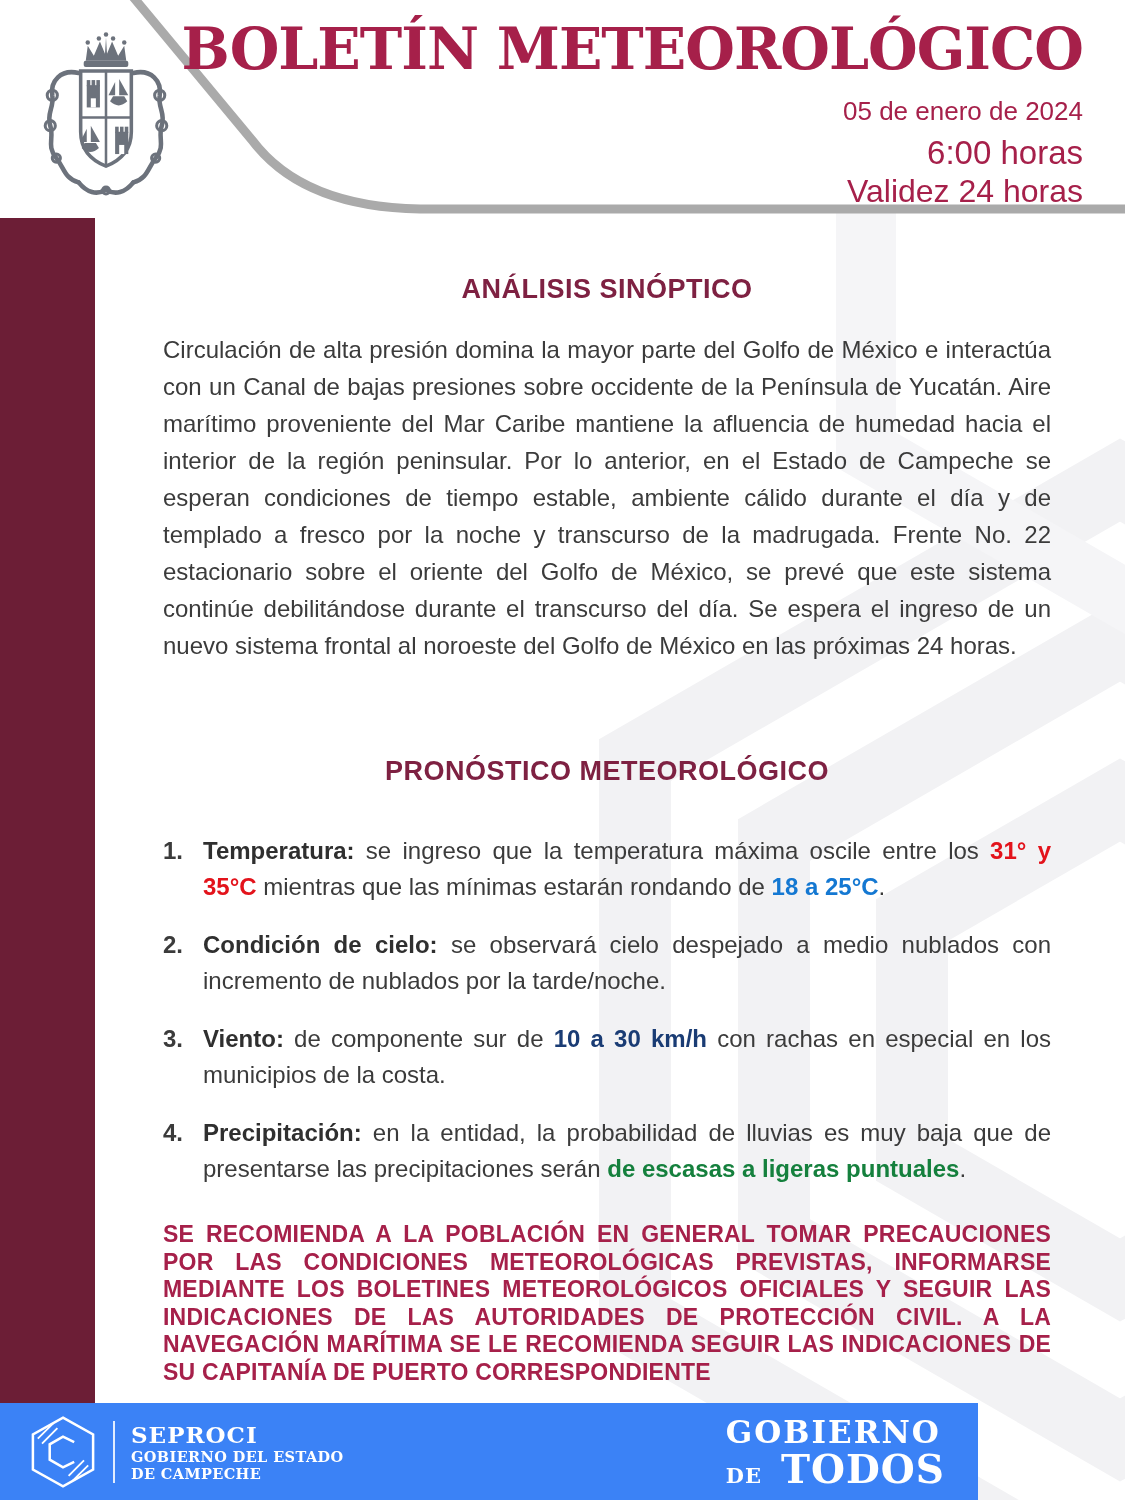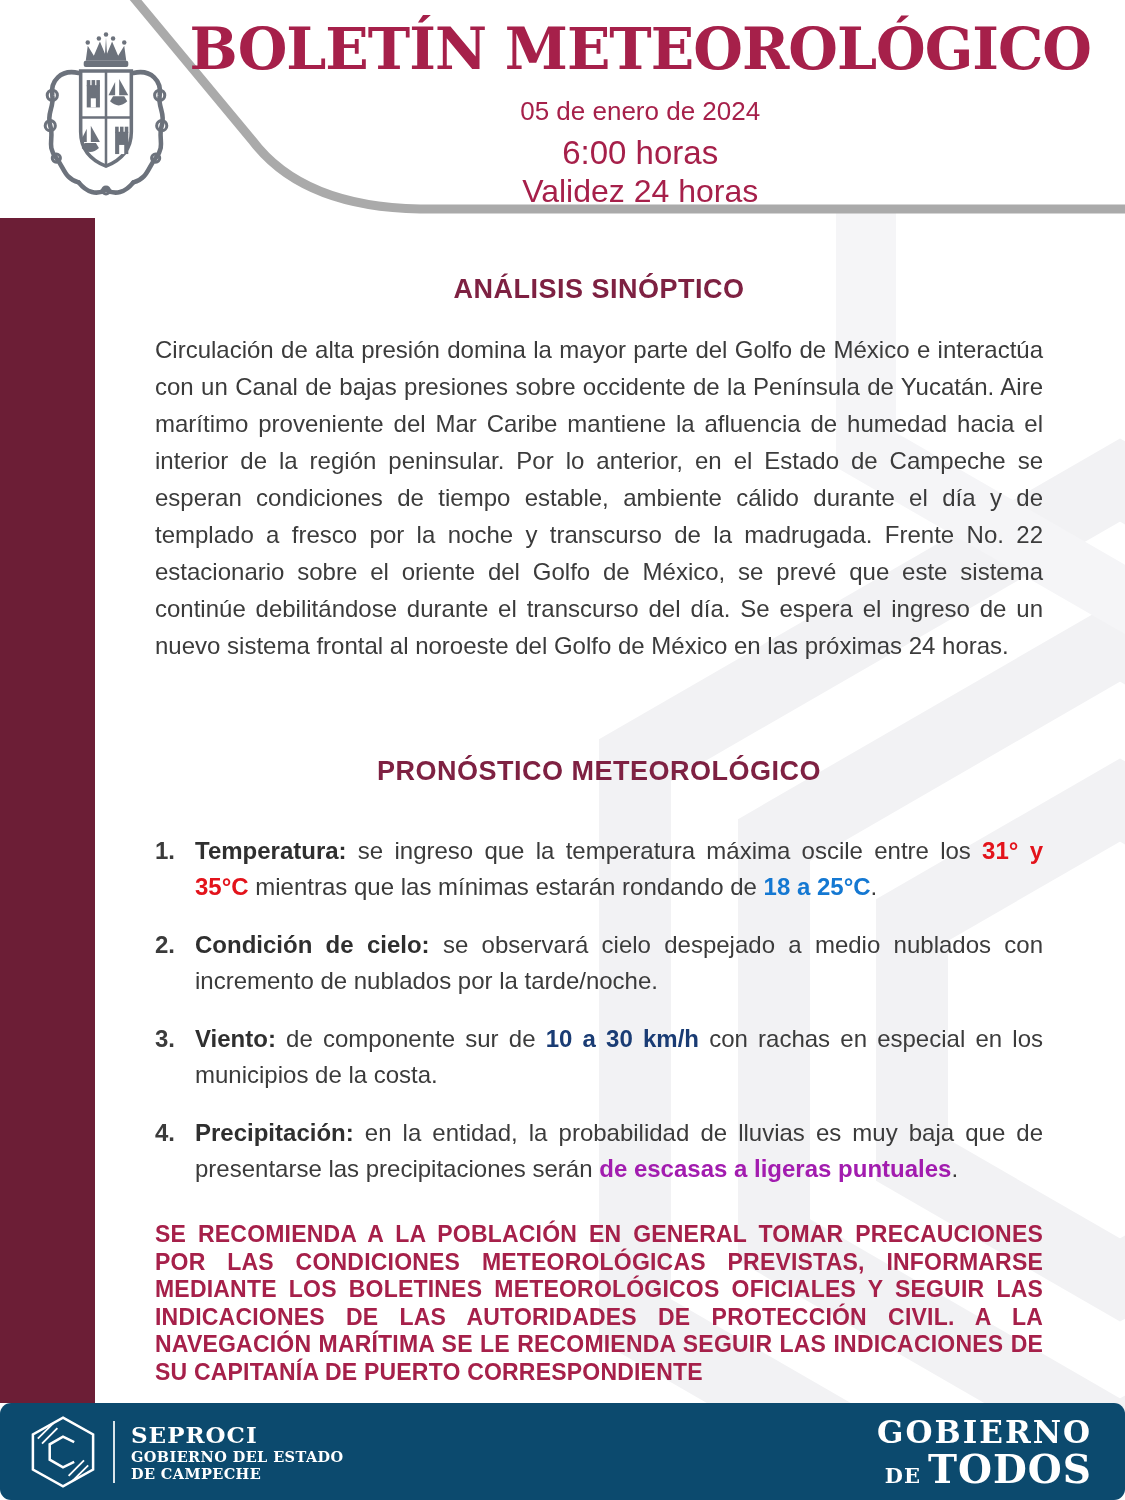--- a/index.html
+++ b/index.html
@@ -10,68 +10,68 @@
     font-family:"Liberation Sans", sans-serif;
   }
   
   .watermark { position:absolute; left:0; top:210px; z-index:0; pointer-events:none; }
   
   .left-band { position:absolute; left:0; top:218px; width:95px; height:1185px;
     background:#6C1E36; z-index:1; }
   
   .swoosh { position:absolute; left:0; top:0; z-index:1; pointer-events:none; }
   .crest { position:absolute; left:30px; top:26px; width:152px; height:172px; z-index:2; }
-  .header-right { position:absolute; top:20px; right:34px; text-align:center; z-index:2; }
+  .header-right { position:absolute; top:20px; right:42px; text-align:right; z-index:2; }
   .page-title {
     font-family:"DejaVu Serif","Liberation Serif",serif;
     font-weight:700; font-size:57px; line-height:58px; letter-spacing:-1px;
     color:#A6204A; white-space:nowrap;
   }
   .date-line  { margin-top:12px; font-size:26px; line-height:42px; color:#A6204A; }
   .time-line  { font-size:33px; line-height:42px; color:#A6204A; }
   .validity-line { margin-top:2px; font-size:32px; line-height:30px; color:#A6204A; }
   
-  .content { position:absolute; left:155px; top:248px; width:888px; z-index:2; }
+  .content { position:absolute; left:163px; top:248px; width:888px; z-index:2; }
   .section-heading {
     text-align:center; font-weight:700; font-size:27px; letter-spacing:.5px;
     color:#7E2142;
   }
   .synoptic-heading { margin:26px 0 26px 0; }
   .body-text {
     font-size:24px; line-height:37px; color:#3B3B3B;
     text-align:justify;
   }
   .forecast-heading { margin-top:92px; }
   .forecast-list { margin-top:46px; display:flex; flex-direction:column; gap:22px; list-style:none; }
   .forecast-item { display:flex; }
   .item-number { flex:none; width:40px; font-weight:700; font-size:24px; line-height:36px; color:#3B3B3B; }
   .item-text { flex:1; font-size:24px; line-height:36px; color:#3B3B3B; text-align:justify; }
   .seg-label { font-weight:700; color:#2F2F2F; }
   .seg-red   { font-weight:700; color:#E3131B; }
   .seg-blue  { font-weight:700; color:#1478D2; }
   .seg-navy  { font-weight:700; color:#1A3C74; }
-  .seg-green { font-weight:700; color:#a21caf; }
+  .seg-green { font-weight:700; color:#15803d; }
   .recommendation {
     margin-top:34px; font-size:23px; line-height:27.5px; letter-spacing:.2px;
     color:#A6204A; text-align:justify;font-weight:bold;
   }
   
   .footer {
-    position:absolute; left:0; bottom:0; width:1125px; height:97px;
-    background:#0c4a6e; z-index:3; display:flex; align-items:center;border-radius:11px;
+    position:absolute; left:0; bottom:0; width:978px; height:97px;
+    background:#3b82f6; z-index:3; display:flex; align-items:center;
   }
   .seproci-logo { margin-left:28px; width:70px; height:74px; flex:none; }
   .footer-divider { margin-left:15px; width:2px; height:62px; background:rgba(255,255,255,.85); flex:none; }
   .agency { margin-left:16px; color:#ffffff; font-family:"DejaVu Serif","Liberation Serif",serif; }
   .agency-name { font-weight:700; font-size:23px; line-height:26px; letter-spacing:1px; }
   .agency-org  { font-weight:700; font-size:14.5px; line-height:17px; letter-spacing:.4px; }
   .slogan { margin-left:auto; margin-right:33px; text-align:left; color:#ffffff;
     font-family:"DejaVu Serif","Liberation Serif",serif; font-weight:700; }
   .slogan-top { font-size:31px; line-height:32px; letter-spacing:2px; }
-  .slogan-bottom { display:flex; align-items:baseline; justify-content:flex-end; gap:7px; margin-top:2px; }
+  .slogan-bottom { display:flex; align-items:baseline; justify-content:flex-end; gap:19px; margin-top:2px; }
   .slogan-de    { font-size:21px; letter-spacing:1px; }
   .slogan-todos { font-size:39px; line-height:38px; letter-spacing:1px; }
 </style>
 </head>
 <body>
 
 <div class="page">
 
   <svg class="watermark" width="1125" height="1290" viewBox="0 210 1125 1290">
     <g fill="none" stroke="#F2F2F4" stroke-width="72">

